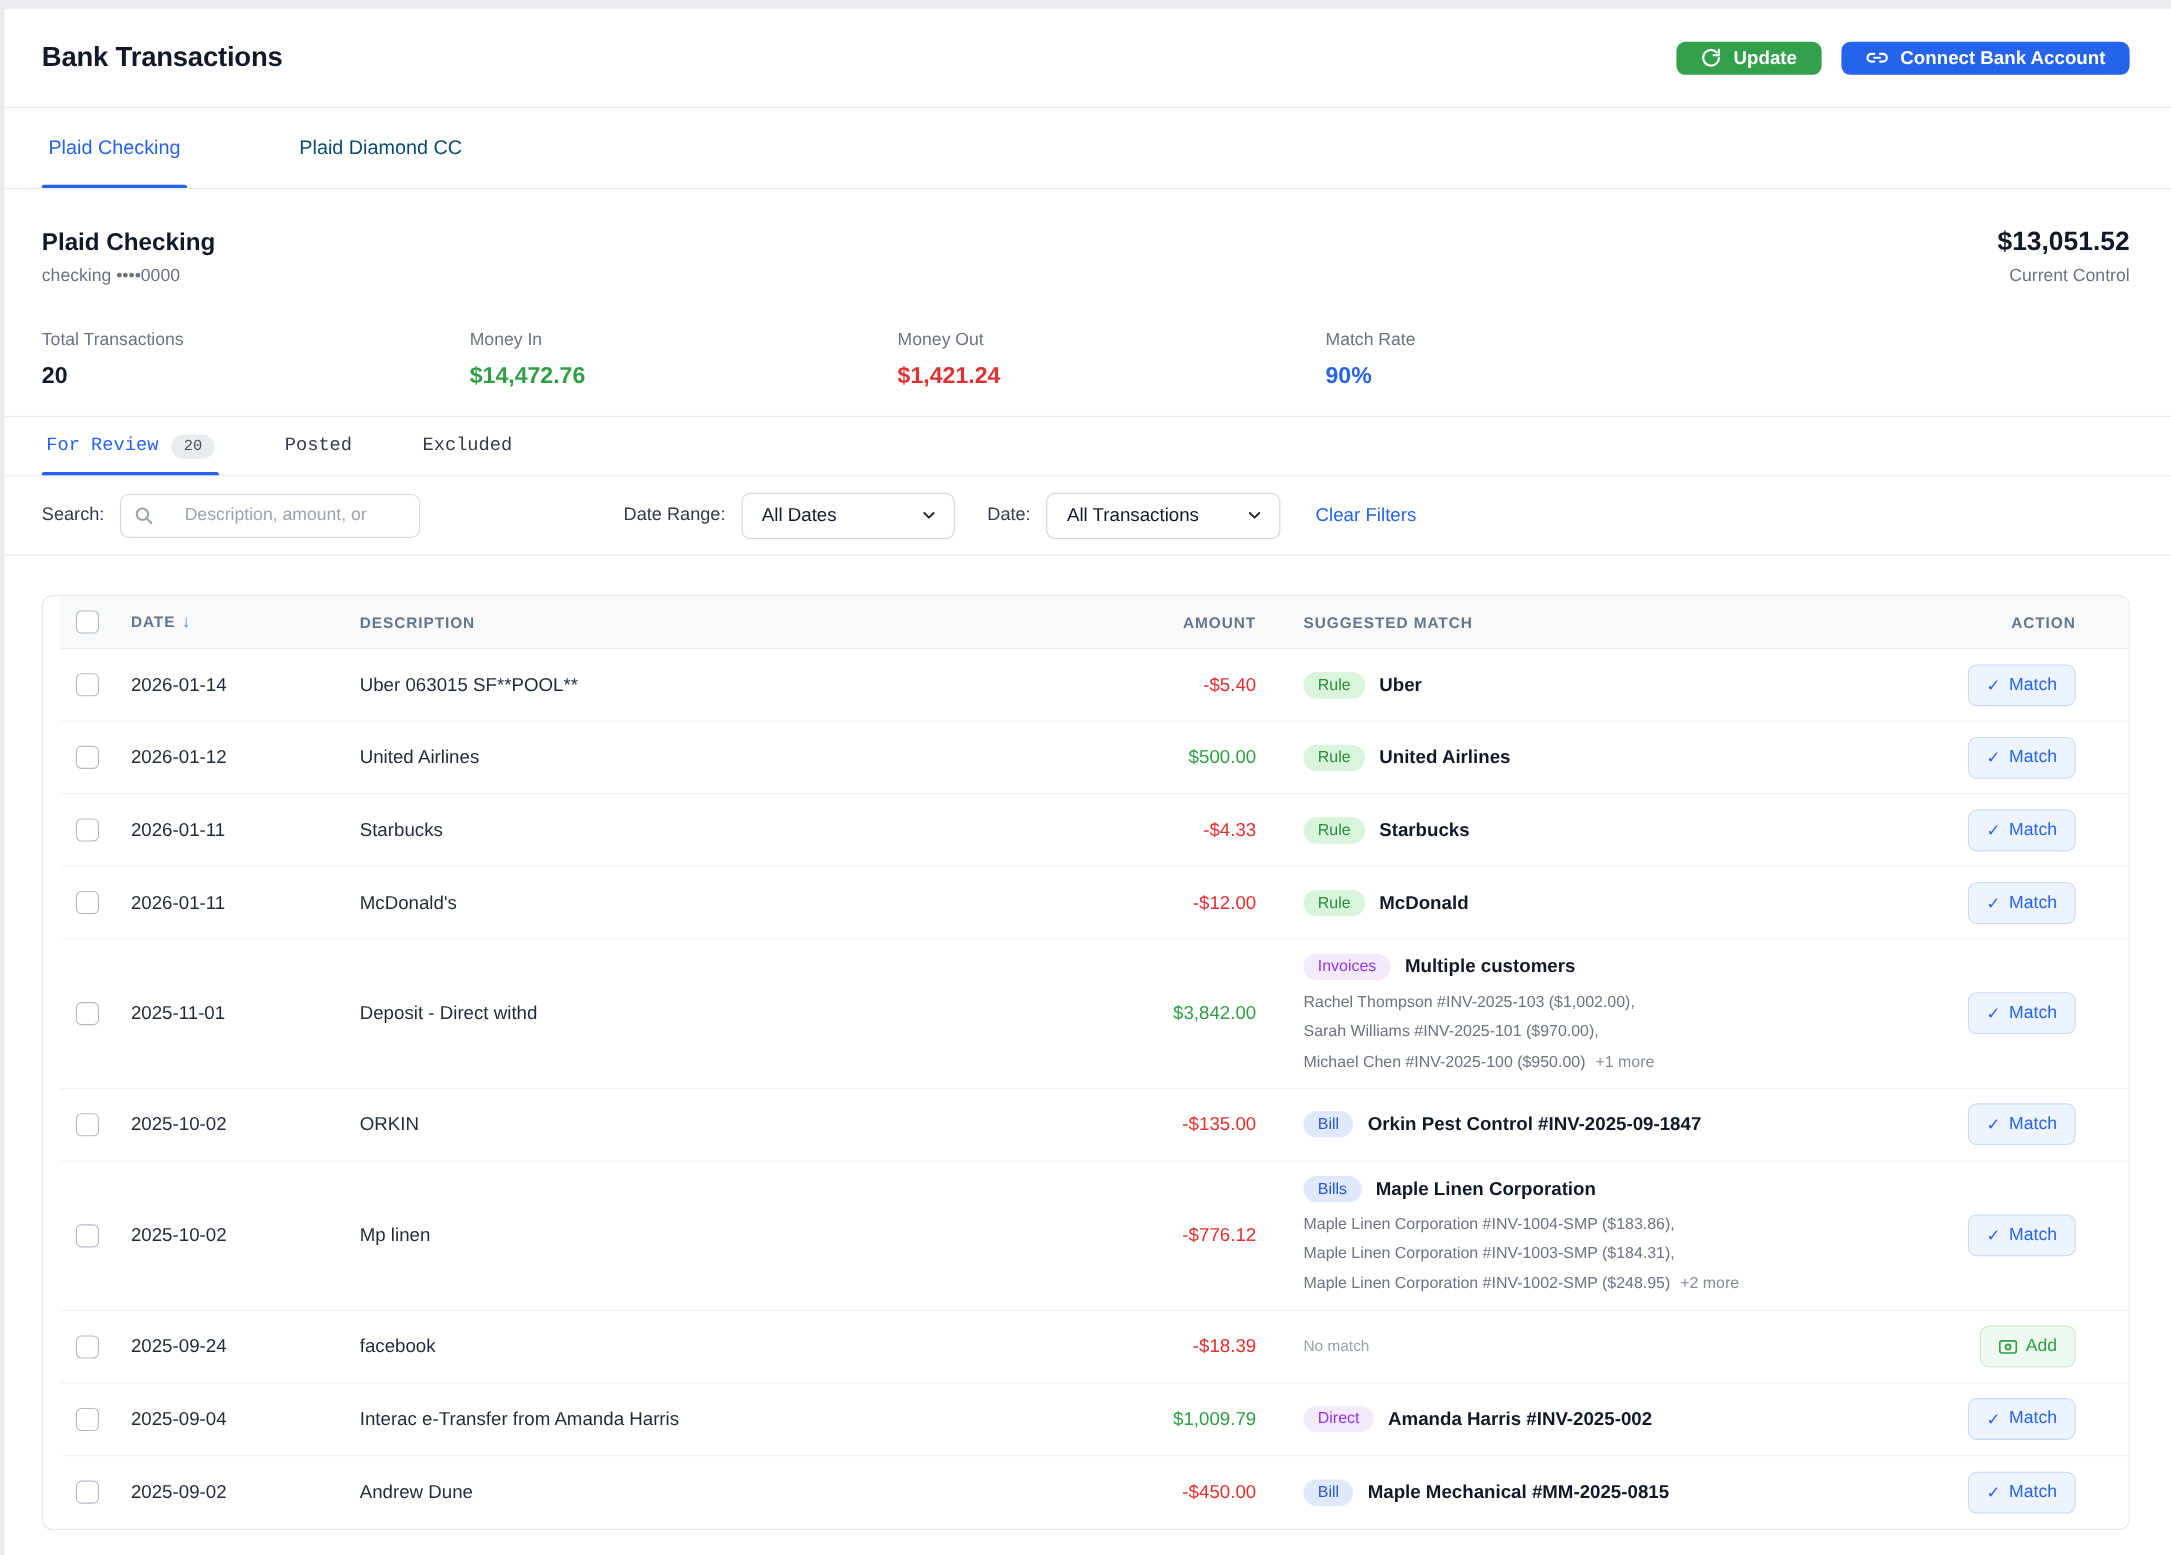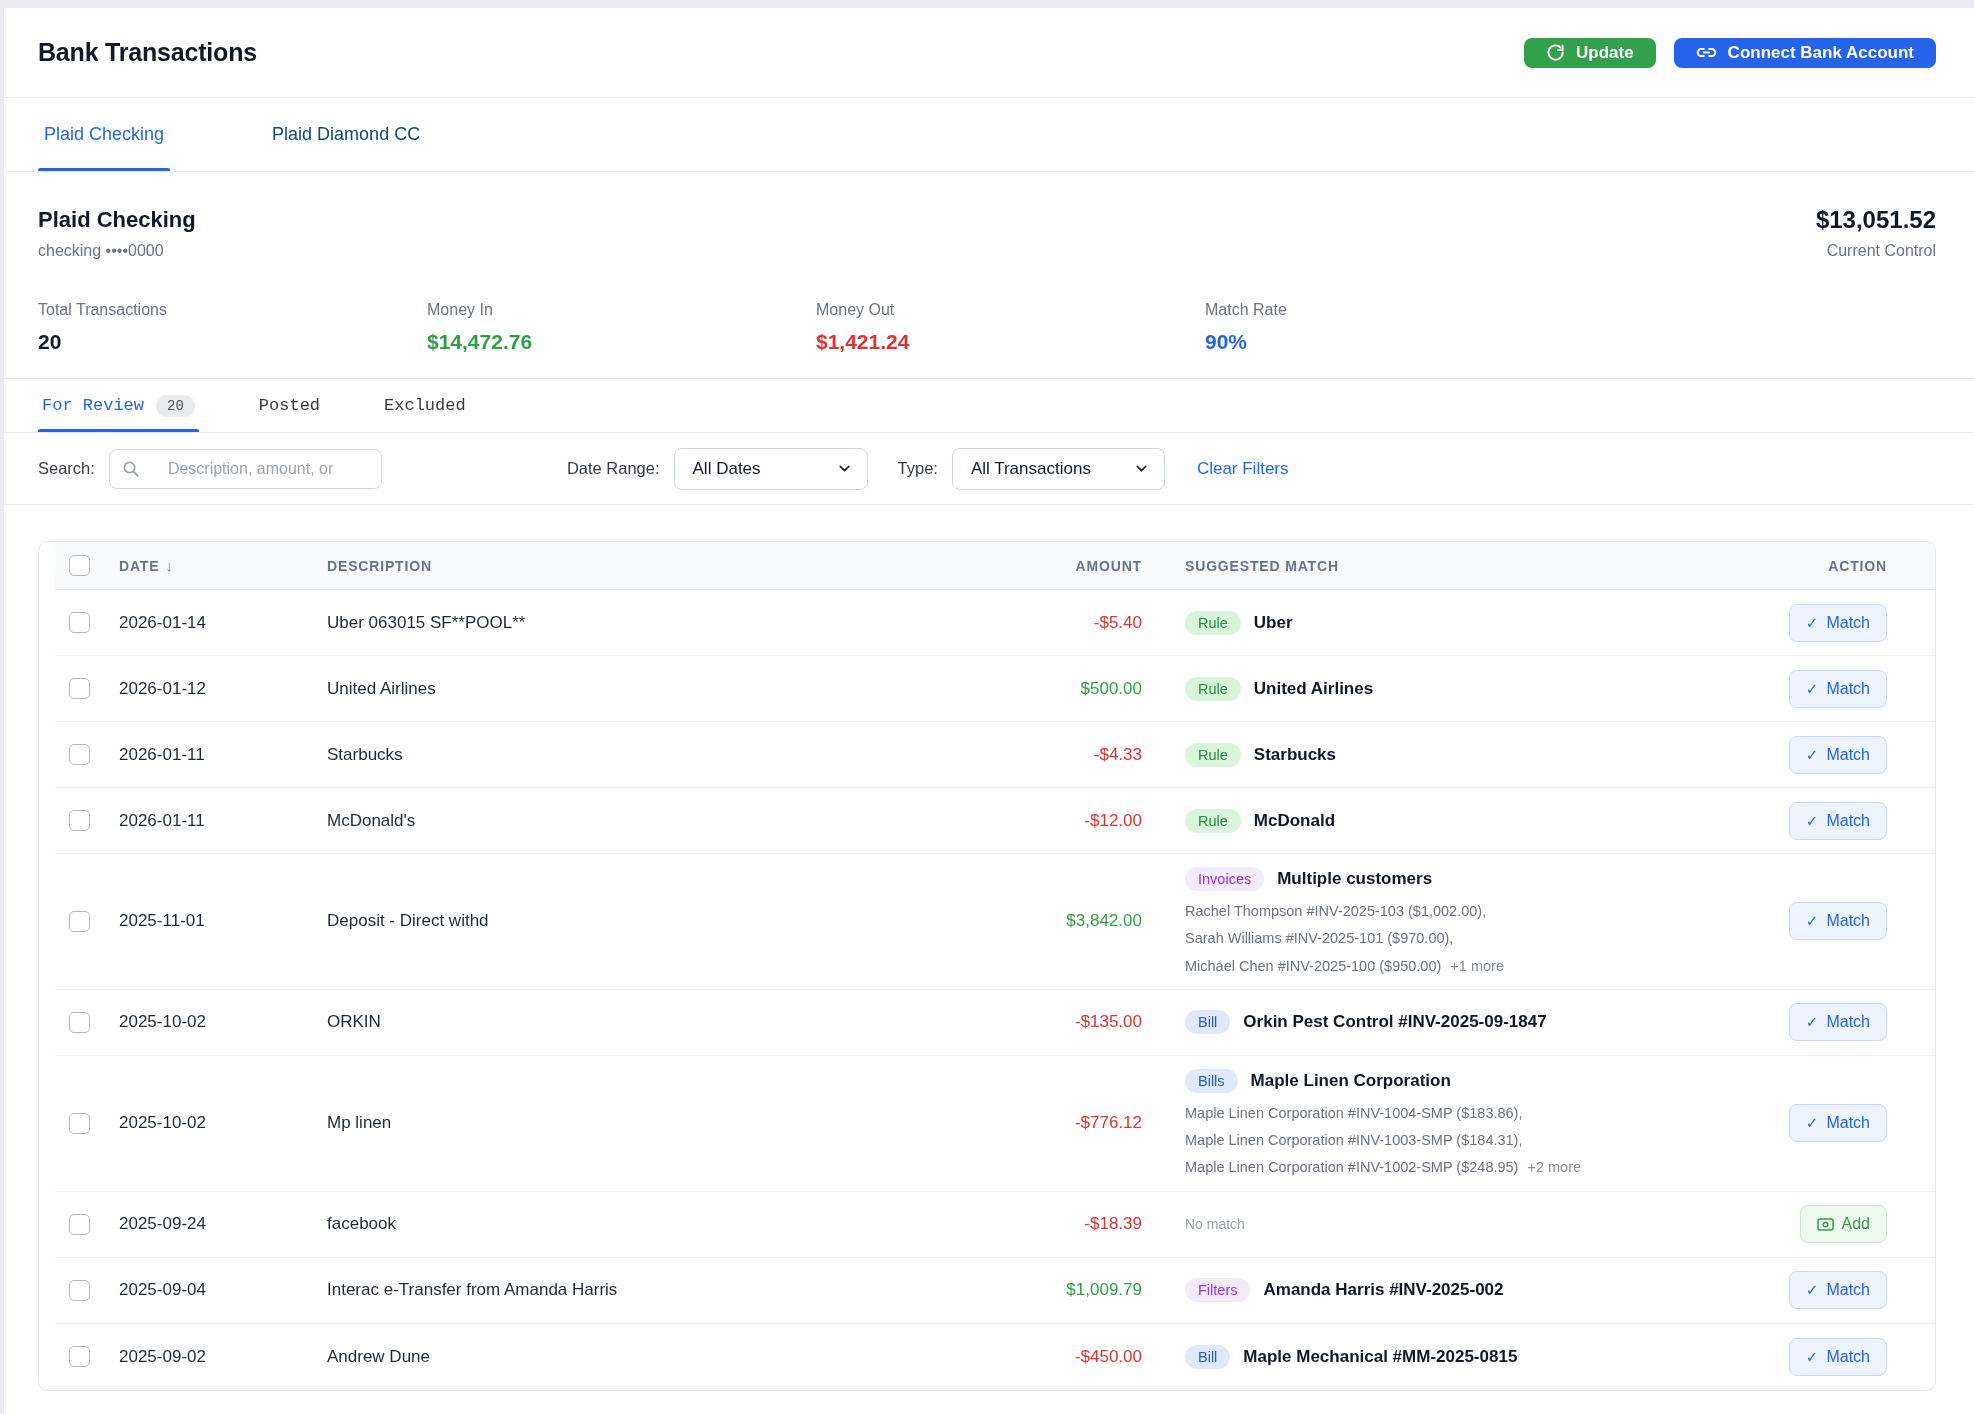--- a/index.html
+++ b/index.html
@@ -206,21 +206,21 @@
     </div>
     <span class="f-lbl lbl-date">Date Range:</span>
     <div class="select sel-date">
       <span>All Dates</span>
       <span style="display:inline-flex;">
         <svg width="17" height="17" viewBox="0 0 24 24" fill="none" stroke="#1f2430" stroke-width="2.4" stroke-linecap="round" stroke-linejoin="round">
             <polyline points="6 9 12 15 18 9"></polyline>
           </svg>
       </span>
     </div>
-    <span class="f-lbl lbl-type">Type:</span>
+    <span class="f-lbl lbl-type">Date:</span>
     <div class="select sel-type">
       <span>All Transactions</span>
       <span style="display:inline-flex;">
         <svg width="17" height="17" viewBox="0 0 24 24" fill="none" stroke="#1f2430" stroke-width="2.4" stroke-linecap="round" stroke-linejoin="round">
             <polyline points="6 9 12 15 18 9"></polyline>
           </svg>
       </span>
     </div>
     <span class="clear-link">Clear Filters</span>
   </div>
@@ -407,21 +407,21 @@
         </div>
         <div class="t-row">
           <div class="c-check">
             <input type="checkbox" style="">
           </div>
           <div class="c-date">2025-09-04</div>
           <div class="c-desc">Interac e-Transfer from Amanda Harris</div>
           <div class="c-amount amt-in">$1,009.79</div>
           <div class="c-match">
             <div class="match-head">
-              <span class="badge badge-purple">Filters</span>
+              <span class="badge badge-purple">Direct</span>
               <span class="match-name">Amanda Harris #INV-2025-002</span>
             </div>
           </div>
           <div class="c-action">
             <button class="btn-row btn-match">
               <span class="ric">✓</span>
               <span>Match</span>
             </button>
           </div>
         </div>

